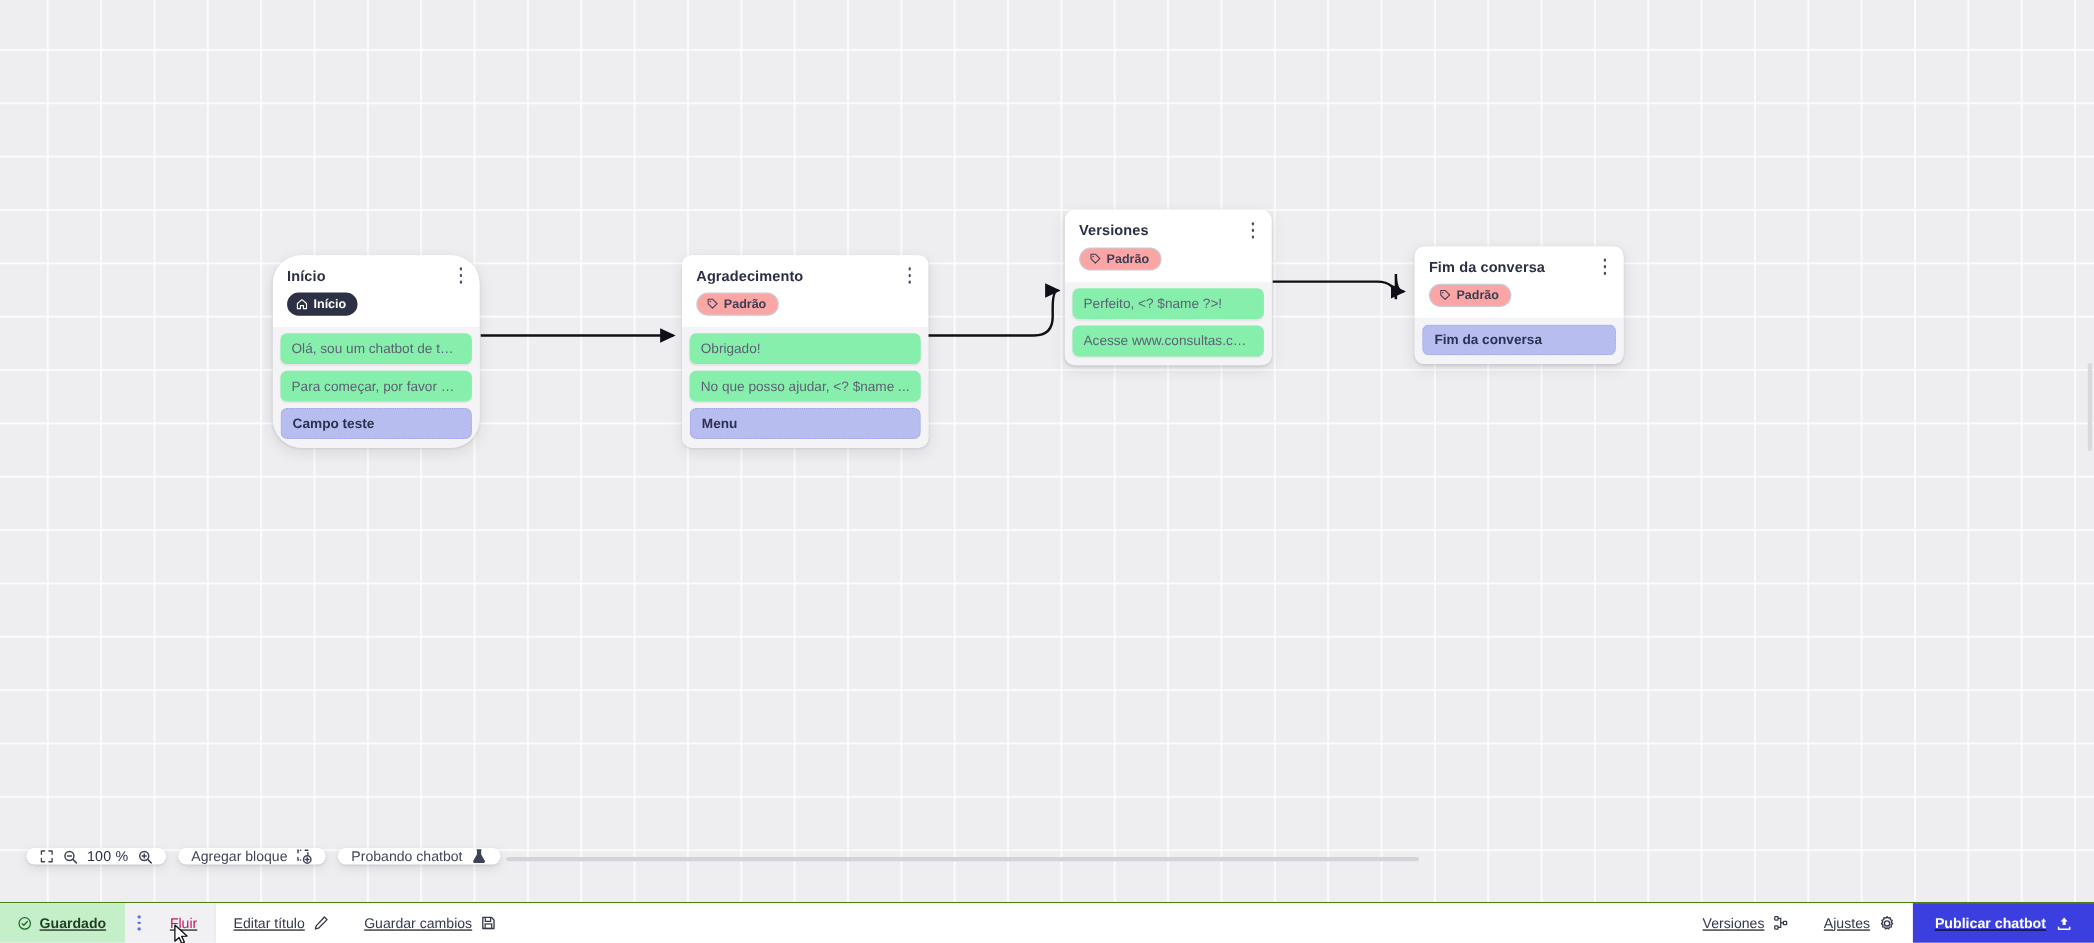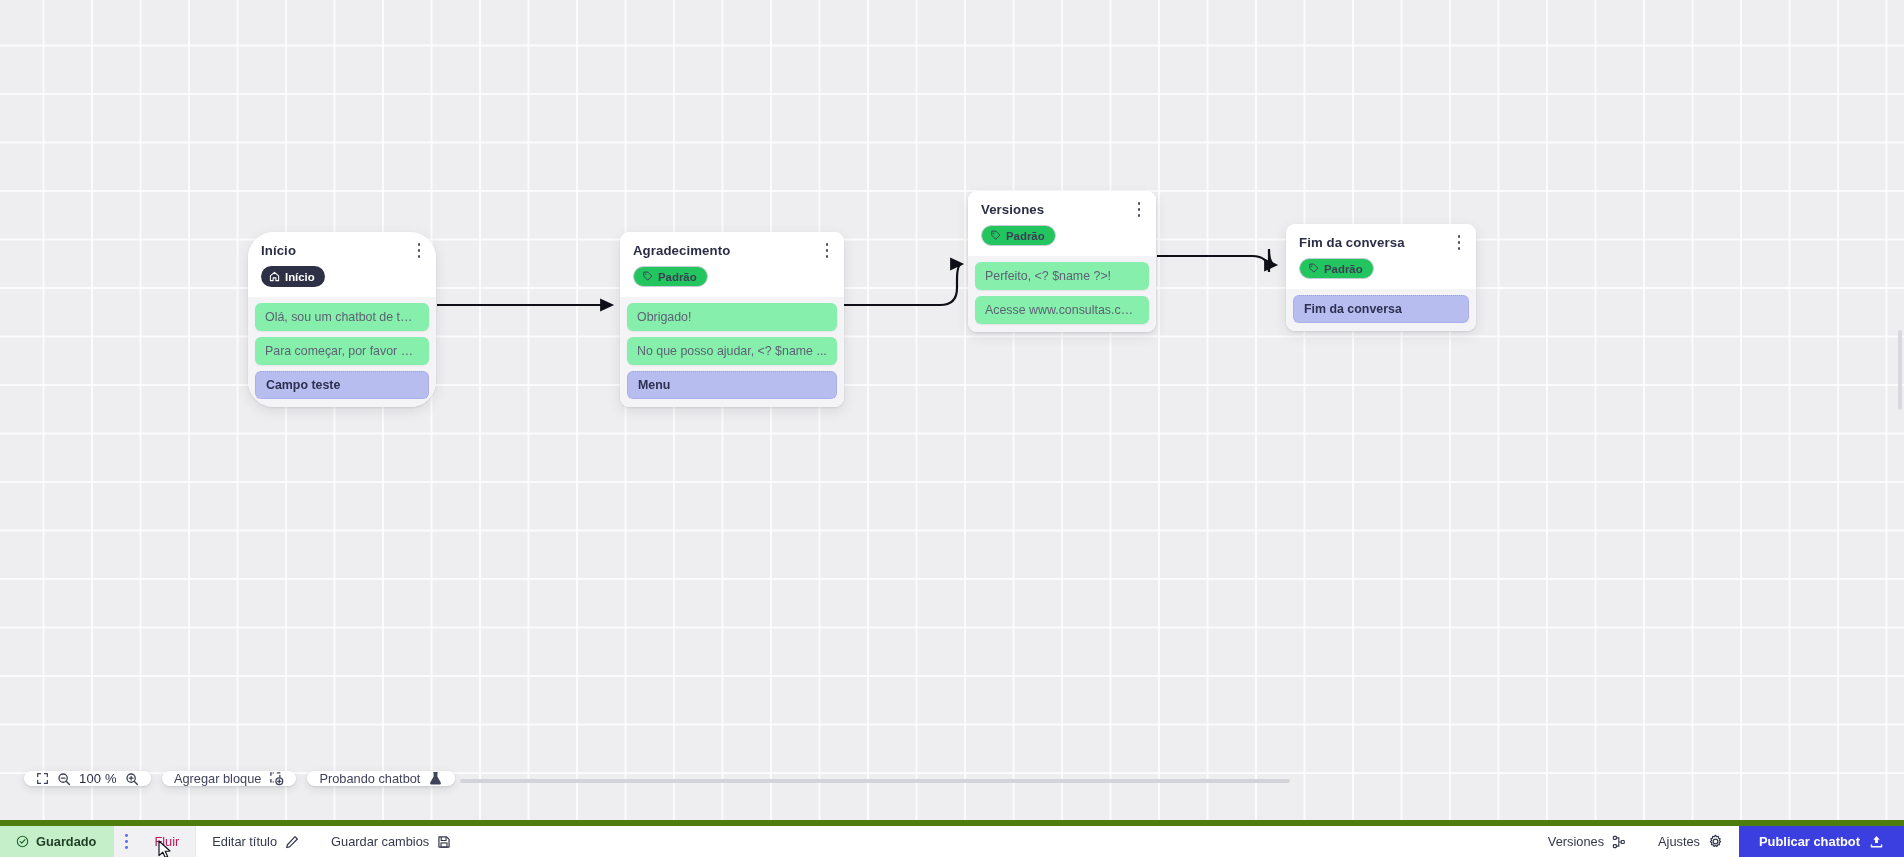--- a/index.html
+++ b/index.html
@@ -72,21 +72,21 @@
     border-radius: 11px;
     font-size: 11.4px;
     font-weight: 700;
     white-space: nowrap;
   }
   .badge.start {
     background: #2e3145;
     color: #ffffff;
   }
   .badge.default {
-    background: #22c55e;
+    background: #fca5a5;
     color: #3a3f55;
     border: 1.2px solid #c9cbd6;
   }
   .badge svg { display: block; flex: 0 0 auto; }
 
   .node-body {
     background: #f4f4f6;
     padding: 6px 7px 8px 7px;
     display: flex;
     flex-direction: column;
@@ -143,24 +143,25 @@
   }
   .pill .zlabel { font-size: 13px; color: #2b2f45; font-weight: 400; letter-spacing: .2px; }
   .icn { display: inline-flex; align-items: center; justify-content: center; flex: 0 0 auto; }
 
   
   #statusbar {
     position: absolute;
     left: 0; bottom: 0;
     width: 1904px; height: 37px;
     background: #ffffff;
-    border-top: 6px solid #4d7c0f;
+    border-top: 1px solid #4d7c0f;
     display: flex;
     align-items: stretch;
     z-index: 40;
+    text-decoration: underline;
   }
   .saved-chip {
     display: flex; align-items: center; gap: 7px;
     padding: 0 18px 0 16px;
     background: #c5efc9;
     color: #1f3d24;
     font-size: 12.8px;
     font-weight: 700;
   }
   .sb-item {

